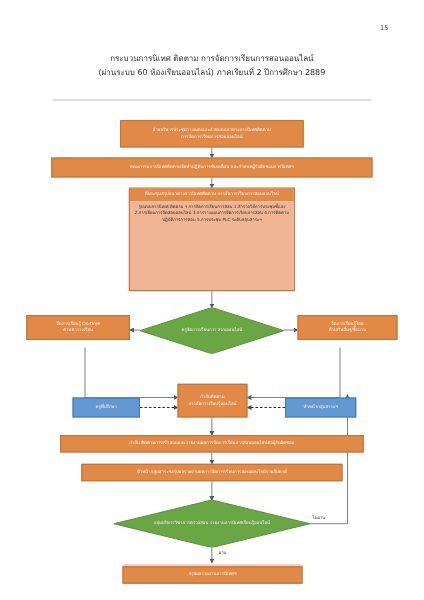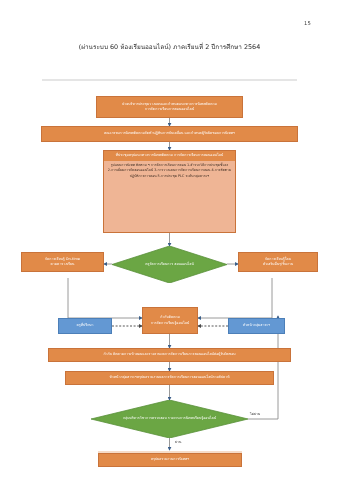--- a/index.html
+++ b/index.html
@@ -122,21 +122,22 @@
   }
 </style>
 </head>
 <body>
 
 <div class="page">
 
   <div class="page-number">15</div>
 
   <div class="title-block">
-    <div class="title-line">(ผ่านระบบ 60 ห้องเรียนออนไลน์) ภาคเรียนที่ 2 ปีการศึกษา 2564</div>
+    <div class="title-line">กระบวนการนิเทศ ติดตาม การจัดการเรียนการสอนออนไลน์</div>
+    <div class="title-line">(ผ่านระบบ 60 ห้องเรียนออนไลน์) ภาคเรียนที่ 2 ปีการศึกษา 2889</div>
   </div>
 
   <svg class="svg-layer" viewBox="0 0 339 480">
     <defs>
       <marker id="arr" markerWidth="5" markerHeight="5" refX="4" refY="2.5" orient="auto">
         <path d="M0,0 L5,2.5 L0,5 z" fill="#3b5f8a"></path>
       </marker>
       <marker id="arrg" markerWidth="5" markerHeight="5" refX="4" refY="2.5" orient="auto">
         <path d="M0,0 L5,2.5 L0,5 z" fill="#4a4a4a"></path>
       </marker>

